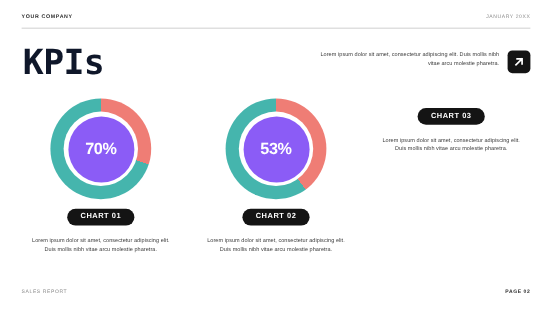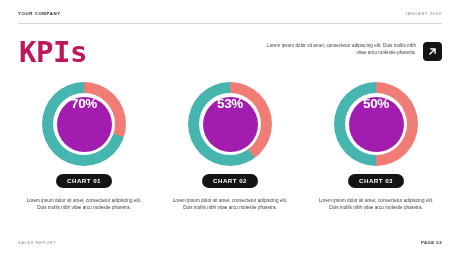--- a/index.html
+++ b/index.html
@@ -57,21 +57,21 @@
 
   
   .title {
     position: absolute;
     left: 19px;
     top: 36px;
     font-family: "DejaVu Sans Mono", monospace;
     font-size: 29px;
     font-weight: bold;
     letter-spacing: -0.5px;
-    color: #be185d;
+    color: #0f172a;
     line-height: 32px;
     white-space: nowrap;
   }
 
   
   .intro {
     position: absolute;
     right: 18px;
     top: 42px;
     display: flex;
@@ -132,22 +132,23 @@
     border-radius: 50%;
     background: #ffffff;
   }
   .donut-core {
     position: absolute;
     left: 14.5px;
     top: 14.5px;
     width: 55px;
     height: 55px;
     border-radius: 50%;
-    background: #a21caf;
-    display: flex;
+    background: #8b5cf6;
+    display: flex;
+    align-items: center;
     justify-content: center;
   }
   .donut-value {
     color: #ffffff;
     font-size: 13.5px;
     font-weight: bold;
     letter-spacing: -0.3px;
     line-height: 14px;
   }
   .chart-pill {
@@ -241,27 +242,20 @@
         <div class="donut-hole"></div>
         <div class="donut-core">
           <span class="donut-value">53%</span>
         </div>
       </div>
       <div class="chart-pill">CHART 02</div>
       <div class="chart-desc">Lorem ipsum dolor sit amet, consectetur adipiscing elit. Duis mollis nibh vitae arcu molestie pharetra.</div>
     </div>
 
     <div class="chart-col">
-      <div class="donut">
-        <div class="donut-ring" style="background: conic-gradient(rgb(239, 125, 117) 0deg, rgb(239, 125, 117) 180deg, rgb(69, 181, 173) 180deg, rgb(69, 181, 173) 360deg);"></div>
-        <div class="donut-hole"></div>
-        <div class="donut-core">
-          <span class="donut-value">50%</span>
-        </div>
-      </div>
       <div class="chart-pill">CHART 03</div>
       <div class="chart-desc">Lorem ipsum dolor sit amet, consectetur adipiscing elit. Duis mollis nibh vitae arcu molestie pharetra.</div>
     </div>
 
   </div>
 
   <div class="footer">
     <div class="footer-left">SALES REPORT</div>
     <div class="footer-right">PAGE 02</div>
   </div>

